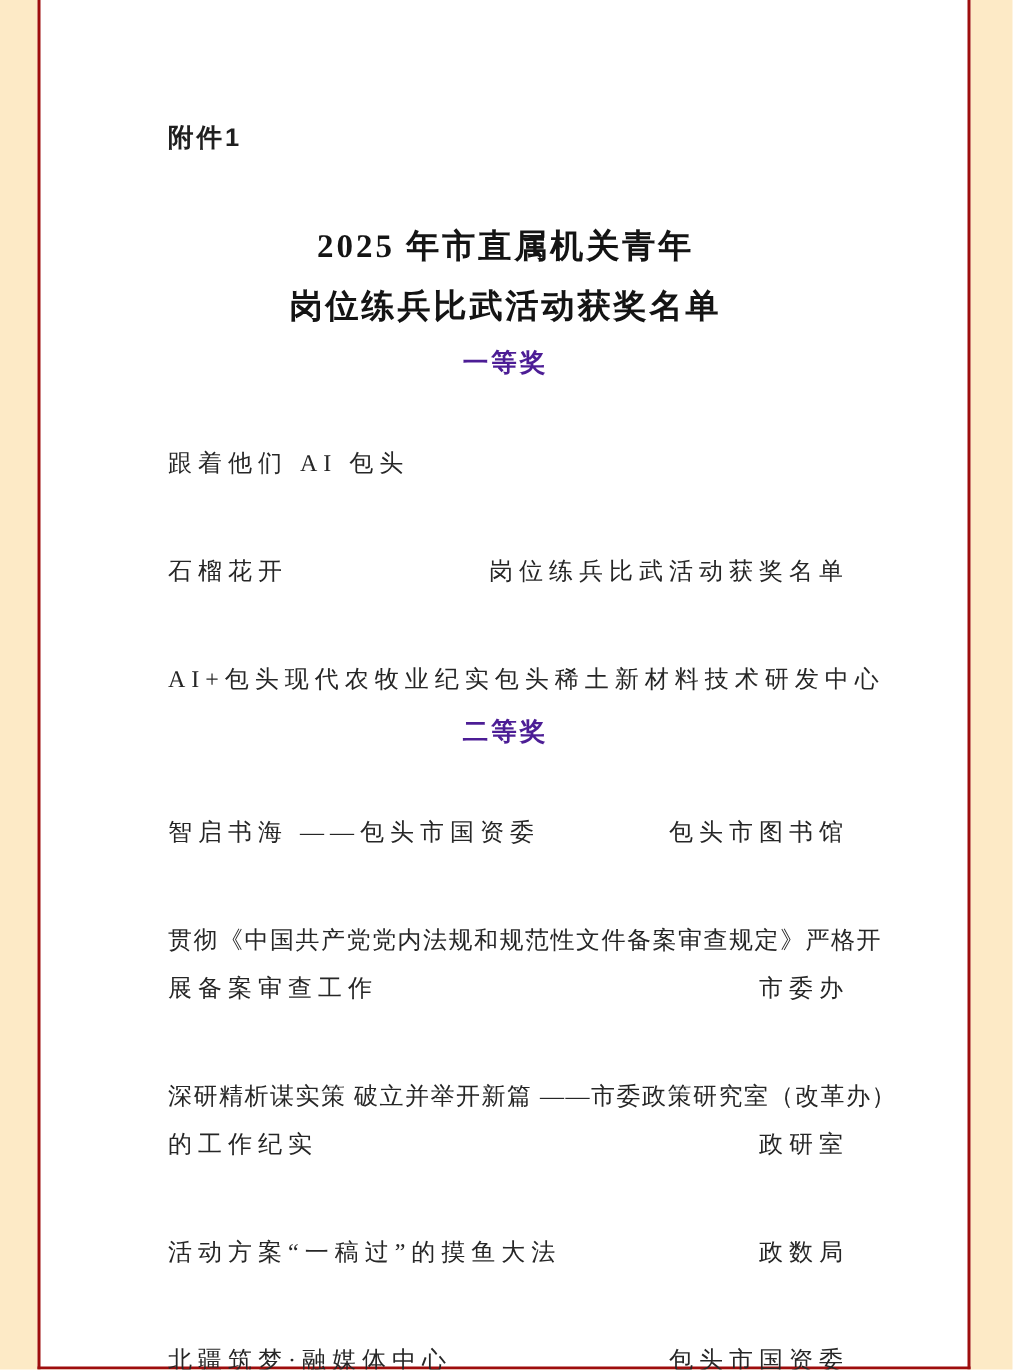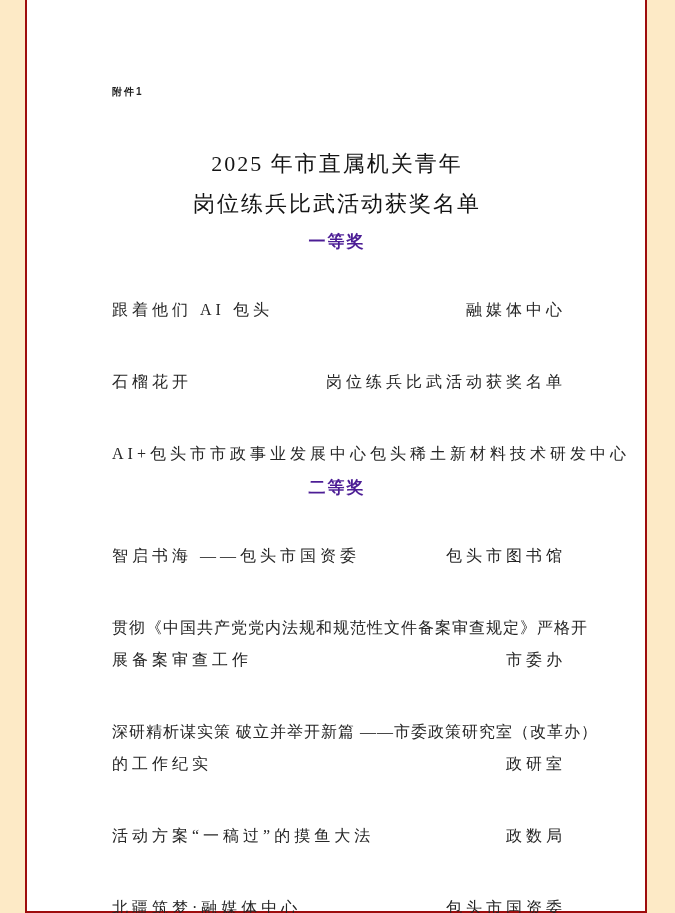--- a/index.html
+++ b/index.html
@@ -29,31 +29,31 @@
     border-bottom: 2px solid #9e0d0d;
   }
 
   .content {
     padding: 82px 83px 0 85px; 
   }
 
   .attachment {
     font-family: "Liberation Sans", "DejaVu Sans", sans-serif;
     font-weight: bold;
-    font-size: 10px;
+    font-size: 17px;
     line-height: 20px;
     color: #1f1f1f;
     letter-spacing: 2px;
   }
 
   .doc-title {
     margin-top: 42px;
     text-align: center;
     font-family: "Liberation Serif", "DejaVu Serif", serif;
-    font-weight: normal;
+    font-weight: bold;
     font-size: 22px;
     color: #141414;
     letter-spacing: 2px;
   }
   .doc-title .title-line {
     display: block;
     line-height: 40px;
   }
 
   .section-heading {
@@ -125,32 +125,31 @@
 
     <div>
 
     <section class="section">
           <h2 class="section-heading">一等奖</h2>
           <div class="entries">
 
           <div class="entry">
               <div class="entry-row">
                 <span class="entry-title">跟着他们 AI 包头</span>
-                <span class="entry-org">融媒体中心</span>
               </div>
             </div>
             <div class="entry">
               <div class="entry-row">
                 <span class="entry-title">石榴花开</span>
                 <span class="entry-org">岗位练兵比武活动获奖名单</span>
               </div>
             </div>
             <div class="entry">
               <div class="entry-row">
-                <span class="entry-title">AI+包头市市政事业发展中心</span>
+                <span class="entry-title">AI+包头现代农牧业纪实</span>
                 <span class="entry-org">包头稀土新材料技术研发中心</span>
               </div>
             </div>
           </div>
         </section>
         <section class="section">
           <h2 class="section-heading">二等奖</h2>
           <div class="entries">
 
           <div class="entry">

